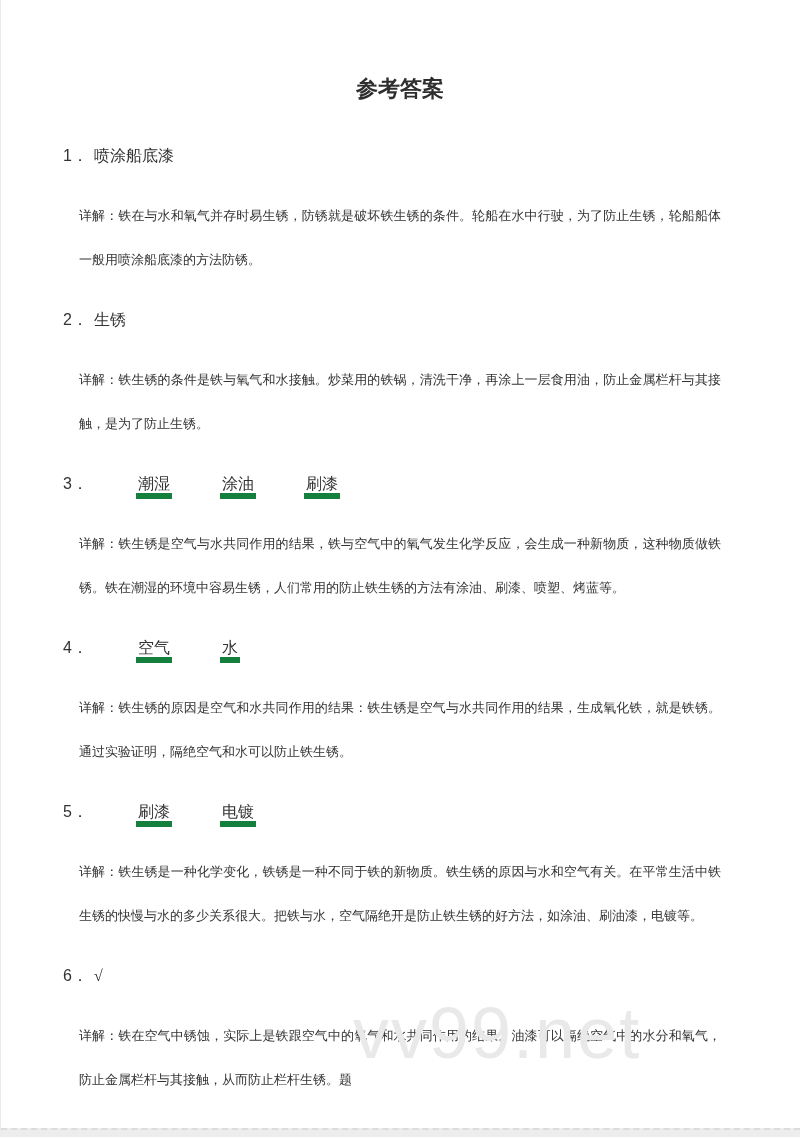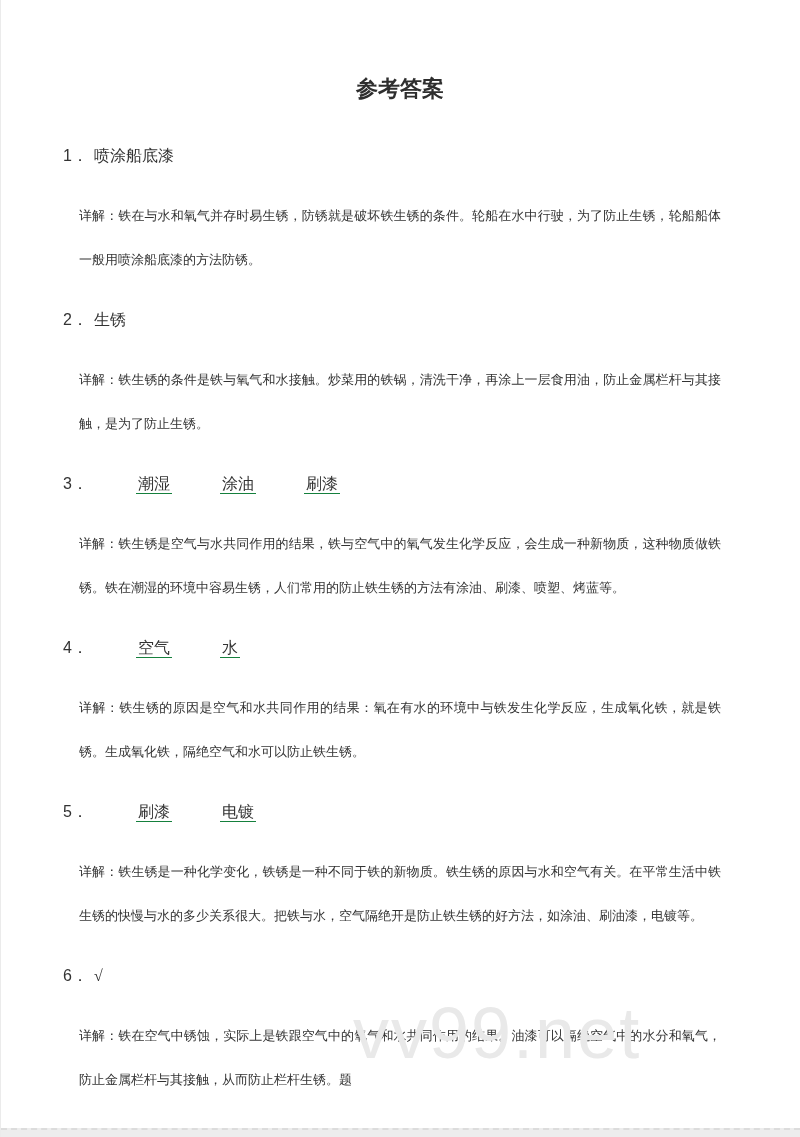--- a/index.html
+++ b/index.html
@@ -39,21 +39,21 @@
   }
   .answer-line .num {
     font-family: "Liberation Sans", "DejaVu Sans", sans-serif;
   }
   .answer-line .ans {
     margin-left: 6px;
   }
   .answer-line.multi .ans {
     margin-left: 48px;
     padding: 0 2px 1px 2px;
-    border-bottom: 1px solid #15803d;
+    border-bottom: 6px solid #15803d;
   }
   .answer-line.multi .ans:first-of-type {
     margin-left: 39px;
   }
   .explanation {
     margin: 16px;
     font-size: 13px;
     line-height: 44px;
     text-align: justify;
     text-justify: inter-character;
@@ -99,21 +99,21 @@
     <p class="explanation">详解：铁生锈的条件是铁与氧气和水接触。炒菜用的铁锅，清洗干净，再涂上一层食用油，防止金属栏杆与其接触，是为了防止生锈。</p>
   </div>
 
   <div class="item">
     <div class="answer-line multi"><span class="num">3．</span><span class="ans">潮湿</span><span class="ans">涂油</span><span class="ans">刷漆</span></div>
     <p class="explanation">详解：铁生锈是空气与水共同作用的结果，铁与空气中的氧气发生化学反应，会生成一种新物质，这种物质做铁锈。铁在潮湿的环境中容易生锈，人们常用的防止铁生锈的方法有涂油、刷漆、喷塑、烤蓝等。</p>
   </div>
 
   <div class="item">
     <div class="answer-line multi"><span class="num">4．</span><span class="ans">空气</span><span class="ans">水</span></div>
-    <p class="explanation">详解：铁生锈的原因是空气和水共同作用的结果：氧在有水的环境中与铁发生化学反应，生成氧化铁，就是铁锈。生成氧化铁，隔绝空气和水可以防止铁生锈。</p>
+    <p class="explanation">详解：铁生锈的原因是空气和水共同作用的结果：铁生锈是空气与水共同作用的结果，生成氧化铁，就是铁锈。通过实验证明，隔绝空气和水可以防止铁生锈。</p>
   </div>
 
   <div class="item">
     <div class="answer-line multi"><span class="num">5．</span><span class="ans">刷漆</span><span class="ans">电镀</span></div>
     <p class="explanation">详解：铁生锈是一种化学变化，铁锈是一种不同于铁的新物质。铁生锈的原因与水和空气有关。在平常生活中铁生锈的快慢与水的多少关系很大。把铁与水，空气隔绝开是防止铁生锈的好方法，如涂油、刷油漆，电镀等。</p>
   </div>
 
   <div class="item">
     <div class="answer-line"><span class="num">6．</span><span class="ans">√</span></div>
     <p class="explanation">详解：铁在空气中锈蚀，实际上是铁跟空气中的氧气和水共同作用的结果。油漆可以隔绝空气中的水分和氧气，防止金属栏杆与其接触，从而防止栏杆生锈。题</p>

